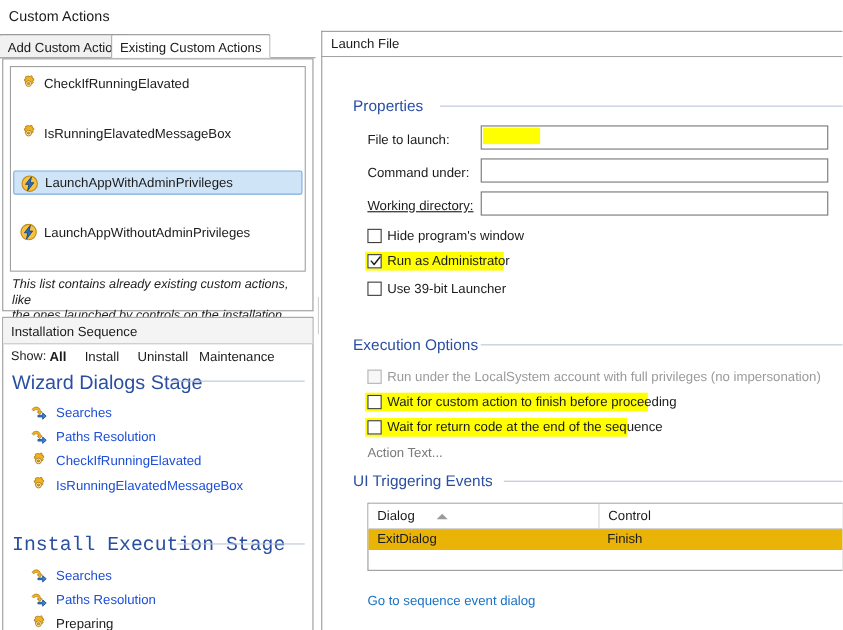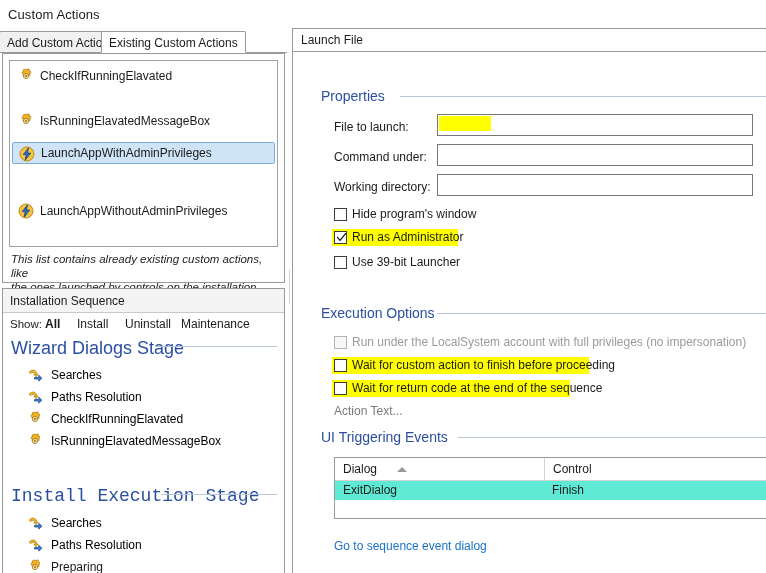--- a/index.html
+++ b/index.html
@@ -90,21 +90,21 @@
   }
   .show-opt.sel { font-weight:bold; }
 
   .stage-head {
     position:absolute; left:8px; font-size:18px; color:#2a4fa2; white-space:nowrap;
   }
   .stage-rule {
     position:absolute; height:1px; background:#b9c4d8;
   }
   .seq-item {
-    position:absolute; left:24px; font-size:12px; color:#000000;
+    position:absolute; left:24px; font-size:12px; color:#1d4ed8;
     padding-left:24px; height:18px; line-height:18px; white-space:nowrap;
   }
   .seq-item .ic { position:absolute; left:0px; top:1px; width:16px; height:16px; }
   .seq-item.clipped { color:#1b1b1b; }
 
   
   #splitter { position:absolute; left:287px; top:0; width:5px; height:573px; background:#ffffff; }
   #splitter .grip { position:absolute; left:2px; top:270px; width:1px; height:34px; background:#cfcfcf; }
 
   
@@ -164,21 +164,21 @@
     position:absolute; top:0; height:22px; line-height:22px;
     font-size:12px; color:#1b1b1b; padding-left:8px; box-sizing:border-box;
   }
   #evt-table .th.c2 { border-left:1px solid #d4d4d4; }
   .sort-caret {
     position:absolute; width:0; height:0;
     border-left:5px solid transparent; border-right:5px solid transparent;
     border-bottom:5px solid #9a9a9a;
   }
   #evt-table .trow {
-    position:absolute; left:0; width:100%; height:19px; background:#5eead4;
+    position:absolute; left:0; width:100%; height:19px; background:#eab308;
   }
   #evt-table .td {
     position:absolute; top:0; height:19px; line-height:19px;
     font-size:12px; color:#1b1b1b; padding-left:8px; box-sizing:border-box;
   }
   .link {
     position:absolute; font-size:12px; color:#1a72c4; white-space:nowrap;
   }
 </style>
 </head>
@@ -214,21 +214,21 @@
           <span class="ic">
             <svg width="16" height="16" viewBox="0 0 16 16">
               <path d="M8 1.2l1.3.6.9-1.1 1.2.9-.3 1.4 1.4.4.3 1.5-1.2.8.6 1.3-1 1.1-1.3-.5-.4 1.4-1.5.2-.7-1.2-1.3.5-1-1 .5-1.3-1.3-.7.1-1.5 1.4-.4L5 2.1l1.3-.7z" fill="#f0b323" stroke="#b07d12" stroke-width="0.8" stroke-linejoin="round"></path>
               <circle cx="8" cy="8" r="2.6" fill="#fff8e4" stroke="#b07d12" stroke-width="0.9"></circle>
               <circle cx="8" cy="8" r="1.1" fill="#e8a317" stroke="#8c6310" stroke-width="0.6"></circle>
             </svg>
           </span>
           <span>IsRunningElavatedMessageBox</span>
         </div>
 
-        <div class="action-item selected" style="top:34px;">
+        <div class="action-item selected" style="top:47px;">
           <span class="ic">
             <svg width="16" height="16" viewBox="0 0 16 16">
               <circle cx="8" cy="8" r="7" fill="#f5c242" stroke="#c08a12" stroke-width="1"></circle>
               <path d="M9.6 1.8L4.2 8.6h3.1L6.1 14.3l5.6-7.2H8.4z" fill="#2a6fc4" stroke="#17447d" stroke-width="0.8" stroke-linejoin="round"></path>
             </svg>
           </span>
           <span>LaunchAppWithAdminPrivileges</span>
         </div>
 
         <div class="action-item" style="top:69px;">
@@ -360,21 +360,21 @@
       <div class="sec-head" style="left:28px; top:36px;">Properties</div>
       <div class="sec-rule" style="left:107px; top:44px; width:367px;"></div>
 
       <div class="field-label" style="left:41px; top:68px;">File to launch:</div>
       <div class="hl-mark" style="left:146px; top:64px; width:52px; height:15px;"></div>
       <input class="text-input hl" style="left: 144px; top: 62px; width: 316px;" type="text" value="cmd.exe">
 
       <div class="field-label" style="left:41px; top:98px;">Command under:</div>
       <input class="text-input" style="left: 144px; top: 92px; width: 316px;" type="text" value="">
 
-      <div class="field-label" style="left:41px; top:128px;">Working directory:</div>
+      <div class="field-label" style="left:41px; top:128px;text-decoration:underline;">Working directory:</div>
       <input class="text-input" style="left: 144px; top: 122px; width: 316px;" type="text" value="">
 
       <div class="cbrow" style="left:41px; top:155px;">
         <span class="box"></span>
         <span class="cbl">Hide program's window</span>
       </div>
 
       <div class="cbrow" style="left:41px; top:178px;">
         <span class="hlbg" style="width:126px; height:17px;"></span>
         <span class="box" style="z-index:2;">

